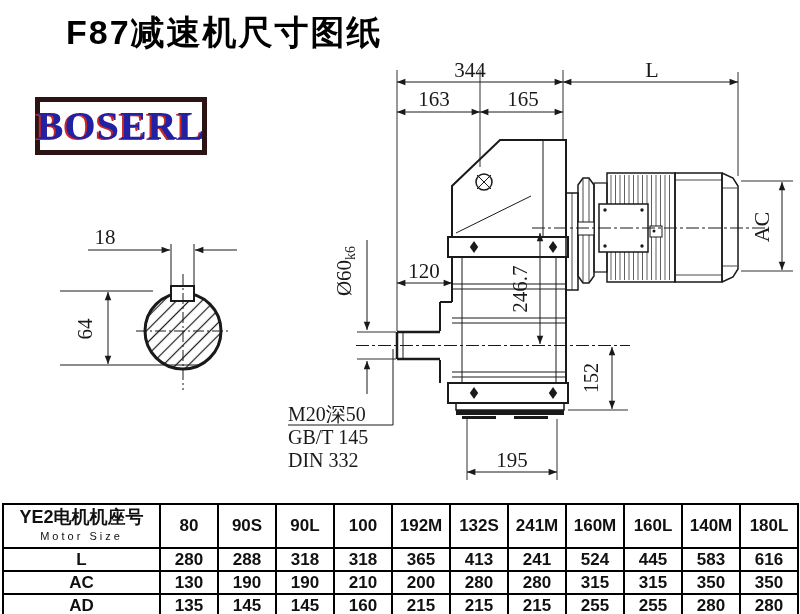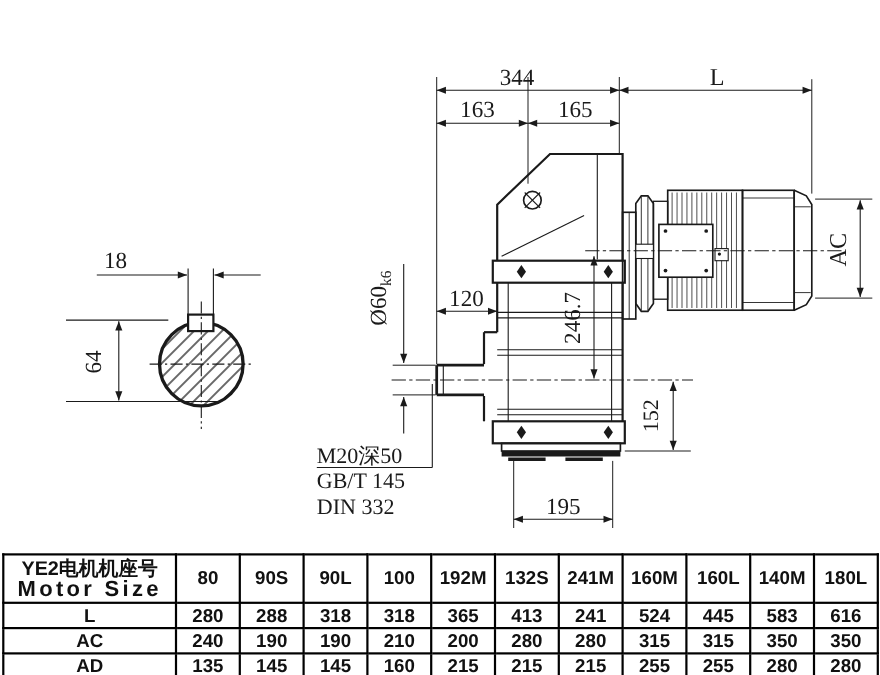--- a/index.html
+++ b/index.html
@@ -15,21 +15,21 @@
               color:#2121a3;letter-spacing:1px;line-height:1;
               text-shadow:-2px 1px 0 #c62828;}
   .size-table{position:absolute;left:2px;top:503px;width:795px;border-collapse:collapse;
               table-layout:fixed;background:#fff;}
   .size-table td{border:2px solid #000;text-align:center;vertical-align:middle;
                  padding:0;font-size:17px;font-weight:600;color:#111;
                  font-family:"Liberation Sans",sans-serif;}
   .size-table tr.hdr td{height:42px;}
   .size-table tr.val td{height:21px;}
   .hdr-cn{font-size:18px;font-weight:700;line-height:20px;}
-  .hdr-en{font-size:20px;font-weight:700;line-height:18px;letter-spacing:3px;}
+  .hdr-en{font-size:11px;font-weight:400;line-height:18px;letter-spacing:3px;}
   svg text{font-family:"Liberation Serif",serif;fill:#1a1a1a;}
 </style>
 </head>
 <body>
 
 <div class="page">
 
   <svg class="drawing-svg" width="800" height="503" viewBox="0 0 800 503">
     <defs>
       <marker id="arr" viewBox="0 0 10 10" refX="9.3" refY="5" markerWidth="11" markerHeight="9" orient="auto-start-reverse">
@@ -186,21 +186,25 @@
       <text x="769" y="227" text-anchor="middle" transform="rotate(-90,769,227)" font-size="22">AC</text>
       <text x="512" y="467" text-anchor="middle">195</text>
     </g>
     <g font-size="20">
       <text x="288" y="421">M20深50</text>
       <text x="288" y="444">GB/T 145</text>
       <text x="288" y="467">DIN 332</text>
     </g>
   </svg>
 
-
+  <div class="page-title">F87减速机尺寸图纸</div>
+
+  <div class="brand-box">
+    <span class="brand-text">BOSERL</span>
+  </div>
 
   <table class="size-table">
     <colgroup>
       <col style="width:157px">
       <col style="width:58px">
         <col style="width:58px">
         <col style="width:58px">
         <col style="width:58px">
       <col style="width:58px">
         <col style="width:58px">
@@ -237,21 +241,21 @@
       <td>365</td>
       <td>413</td>
       <td>241</td>
       <td>524</td>
       <td>445</td>
       <td>583</td>
       <td>616</td>
     </tr>
     <tr class="val">
       <td>AC</td>
-      <td>240</td>
+      <td>130</td>
       <td>190</td>
       <td>190</td>
       <td>210</td>
       <td>200</td>
       <td>280</td>
       <td>280</td>
       <td>315</td>
       <td>315</td>
       <td>350</td>
       <td>350</td>

